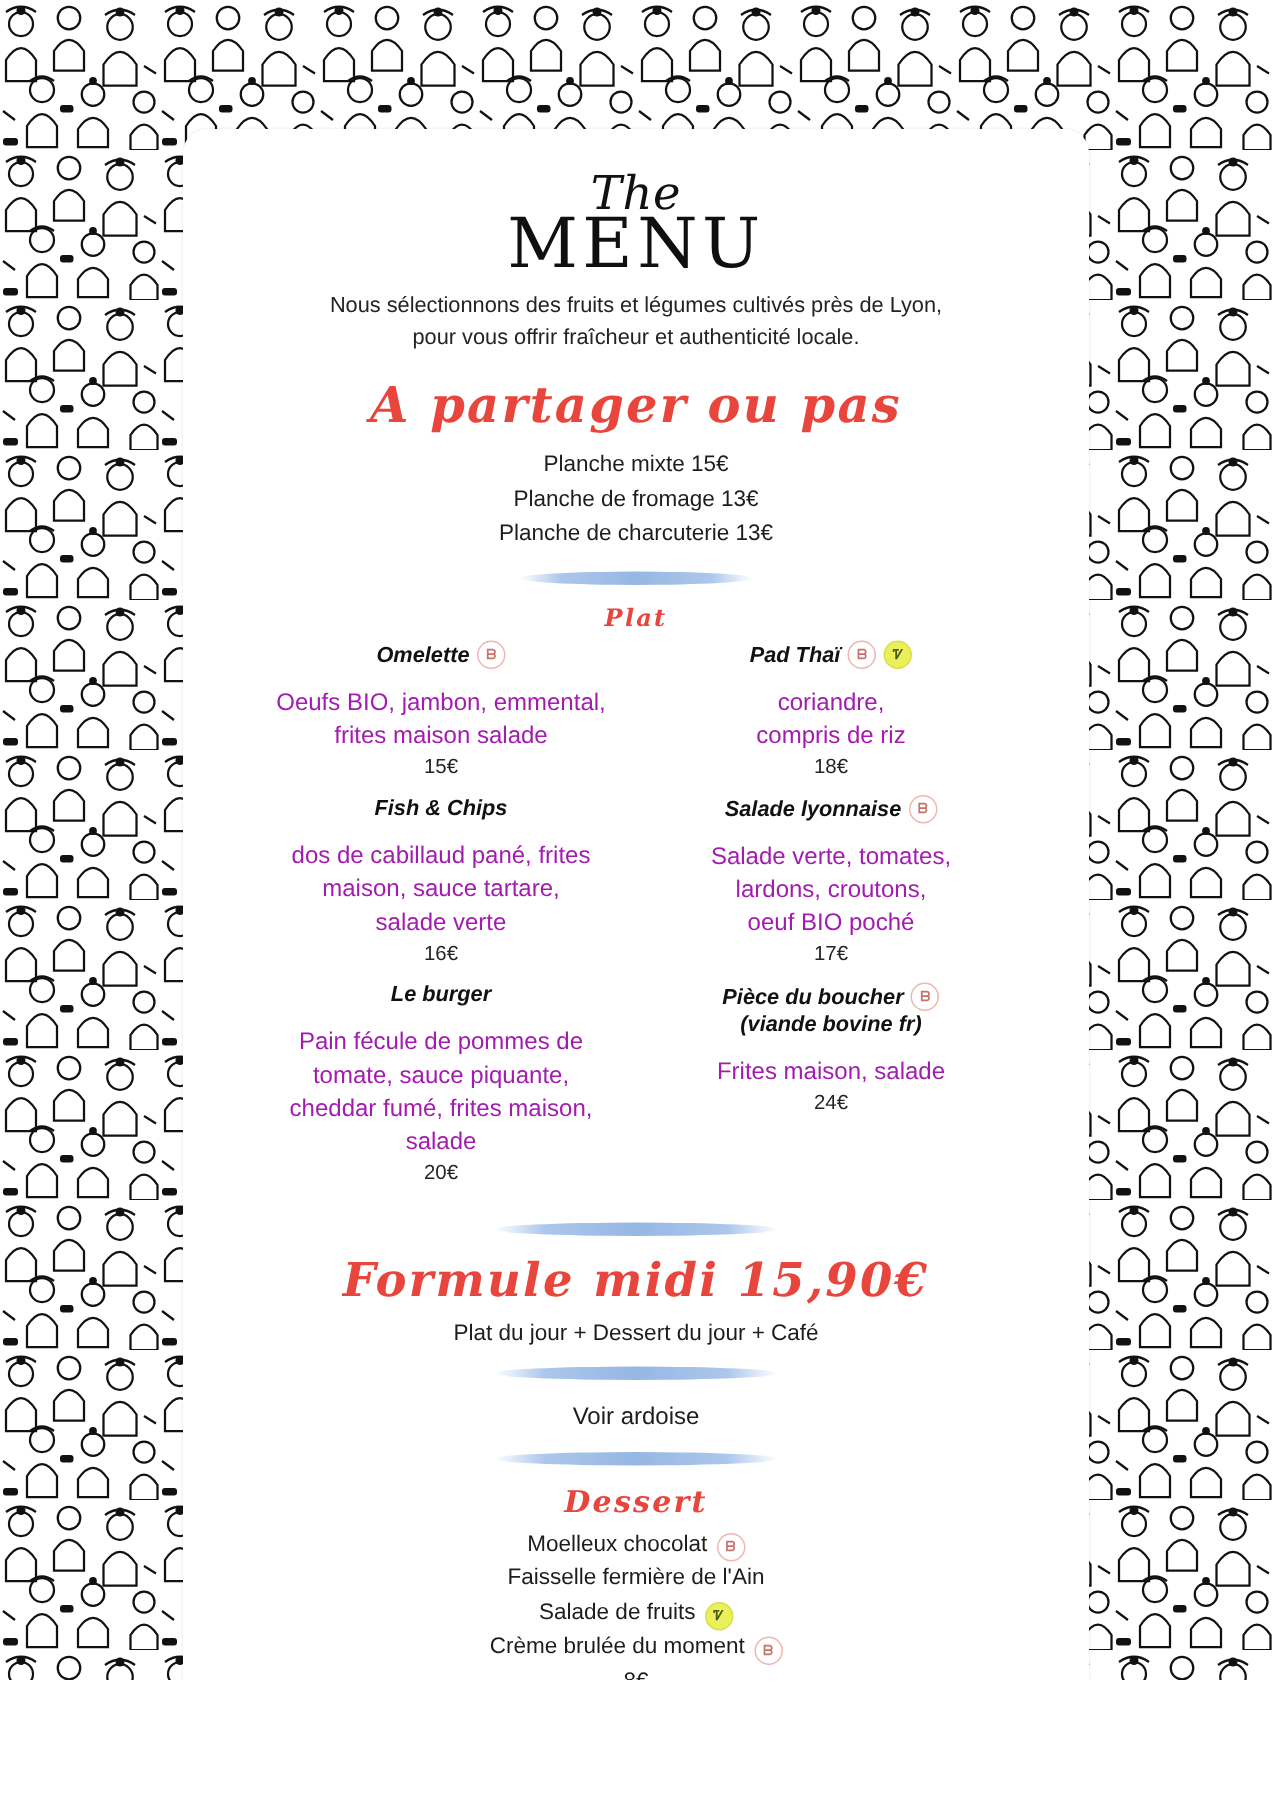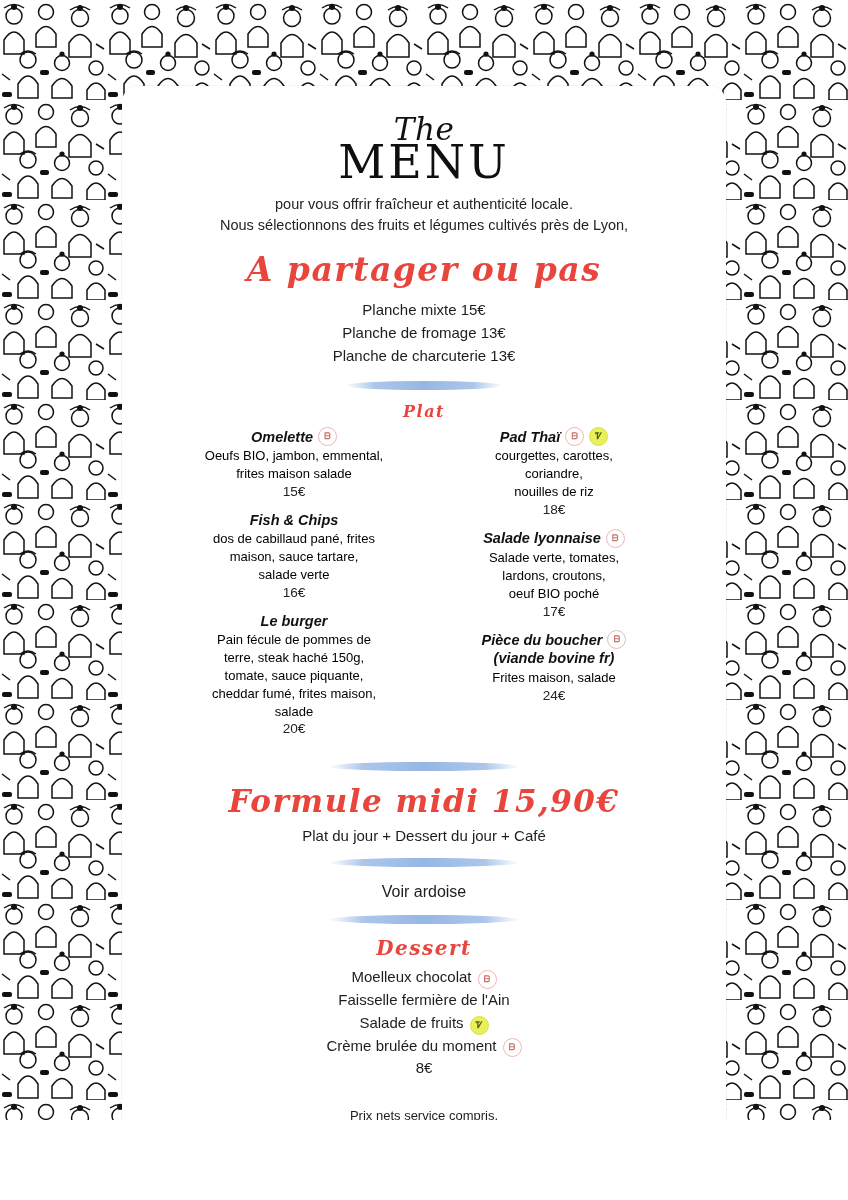--- a/index.html
+++ b/index.html
@@ -131,24 +131,24 @@
     font-size: 14.5px;
     color: #111;
     display: flex;
     justify-content: center;
     align-items: center;
     gap: 5px;
     flex-wrap: wrap;
     line-height: 1.25;
   }
   .dish-desc {
-    font-size: 13px;
+    font-size: 16px;
     line-height: 1.38;
-    color: #000000;
-    margin-top: 1px;
+    color: #a21caf;
+    margin-top: 12px;
   }
   .dish-price {
     font-size: 13.6px;
     color: #242422;
     line-height: 1.38;
   }
 
   
   .badge {
     display: inline-block;
@@ -232,22 +232,22 @@
     </defs>
     <rect x="0" y="0" width="848" height="1200" fill="url(#crowd)"></rect>
   </svg>
 
   <div id="menu-card">
     <div class="card-inner">
 
       <div class="the-script">The</div>
       <div class="menu-title">MENU</div>
       <div class="intro">
+        <div>Nous sélectionnons des fruits et légumes cultivés près de Lyon,</div>
         <div>pour vous offrir fraîcheur et authenticité locale.</div>
-        <div>Nous sélectionnons des fruits et légumes cultivés près de Lyon,</div>
       </div>
 
       <div class="script-head sh-xl">A partager ou pas</div>
       <div class="simple-list">
         <div>Planche mixte  15€</div>
         <div>Planche de fromage 13€</div>
         <div>Planche de charcuterie 13€</div>
       </div>
 
       <div class="divider"></div>
@@ -281,42 +281,40 @@
             </div>
             <div class="dish-price">16€</div>
           </div>
 
           <div class="dish">
             <div class="dish-name">
               <span>Le burger</span>
             </div>
             <div class="dish-desc">
               <div>Pain fécule de pommes de</div>
-              <div>terre, steak haché 150g,</div>
               <div>tomate, sauce piquante,</div>
               <div>cheddar fumé, frites maison,</div>
               <div>salade</div>
             </div>
             <div class="dish-price">20€</div>
           </div>
 
         </div>
 
         <div class="plat-col">
 
           <div class="dish">
             <div class="dish-name">
               <span>Pad Thaï</span>
               <span class="badge badge-bio">ᗷ</span>
               <span class="badge badge-veg">Ꮴ</span>
             </div>
             <div class="dish-desc">
-              <div>courgettes, carottes,</div>
               <div>coriandre,</div>
-              <div>nouilles de riz</div>
+              <div>compris de riz</div>
             </div>
             <div class="dish-price">18€</div>
           </div>
 
           <div class="dish">
             <div class="dish-name">
               <span>Salade lyonnaise</span>
               <span class="badge badge-bio">ᗷ</span>
             </div>
             <div class="dish-desc">

